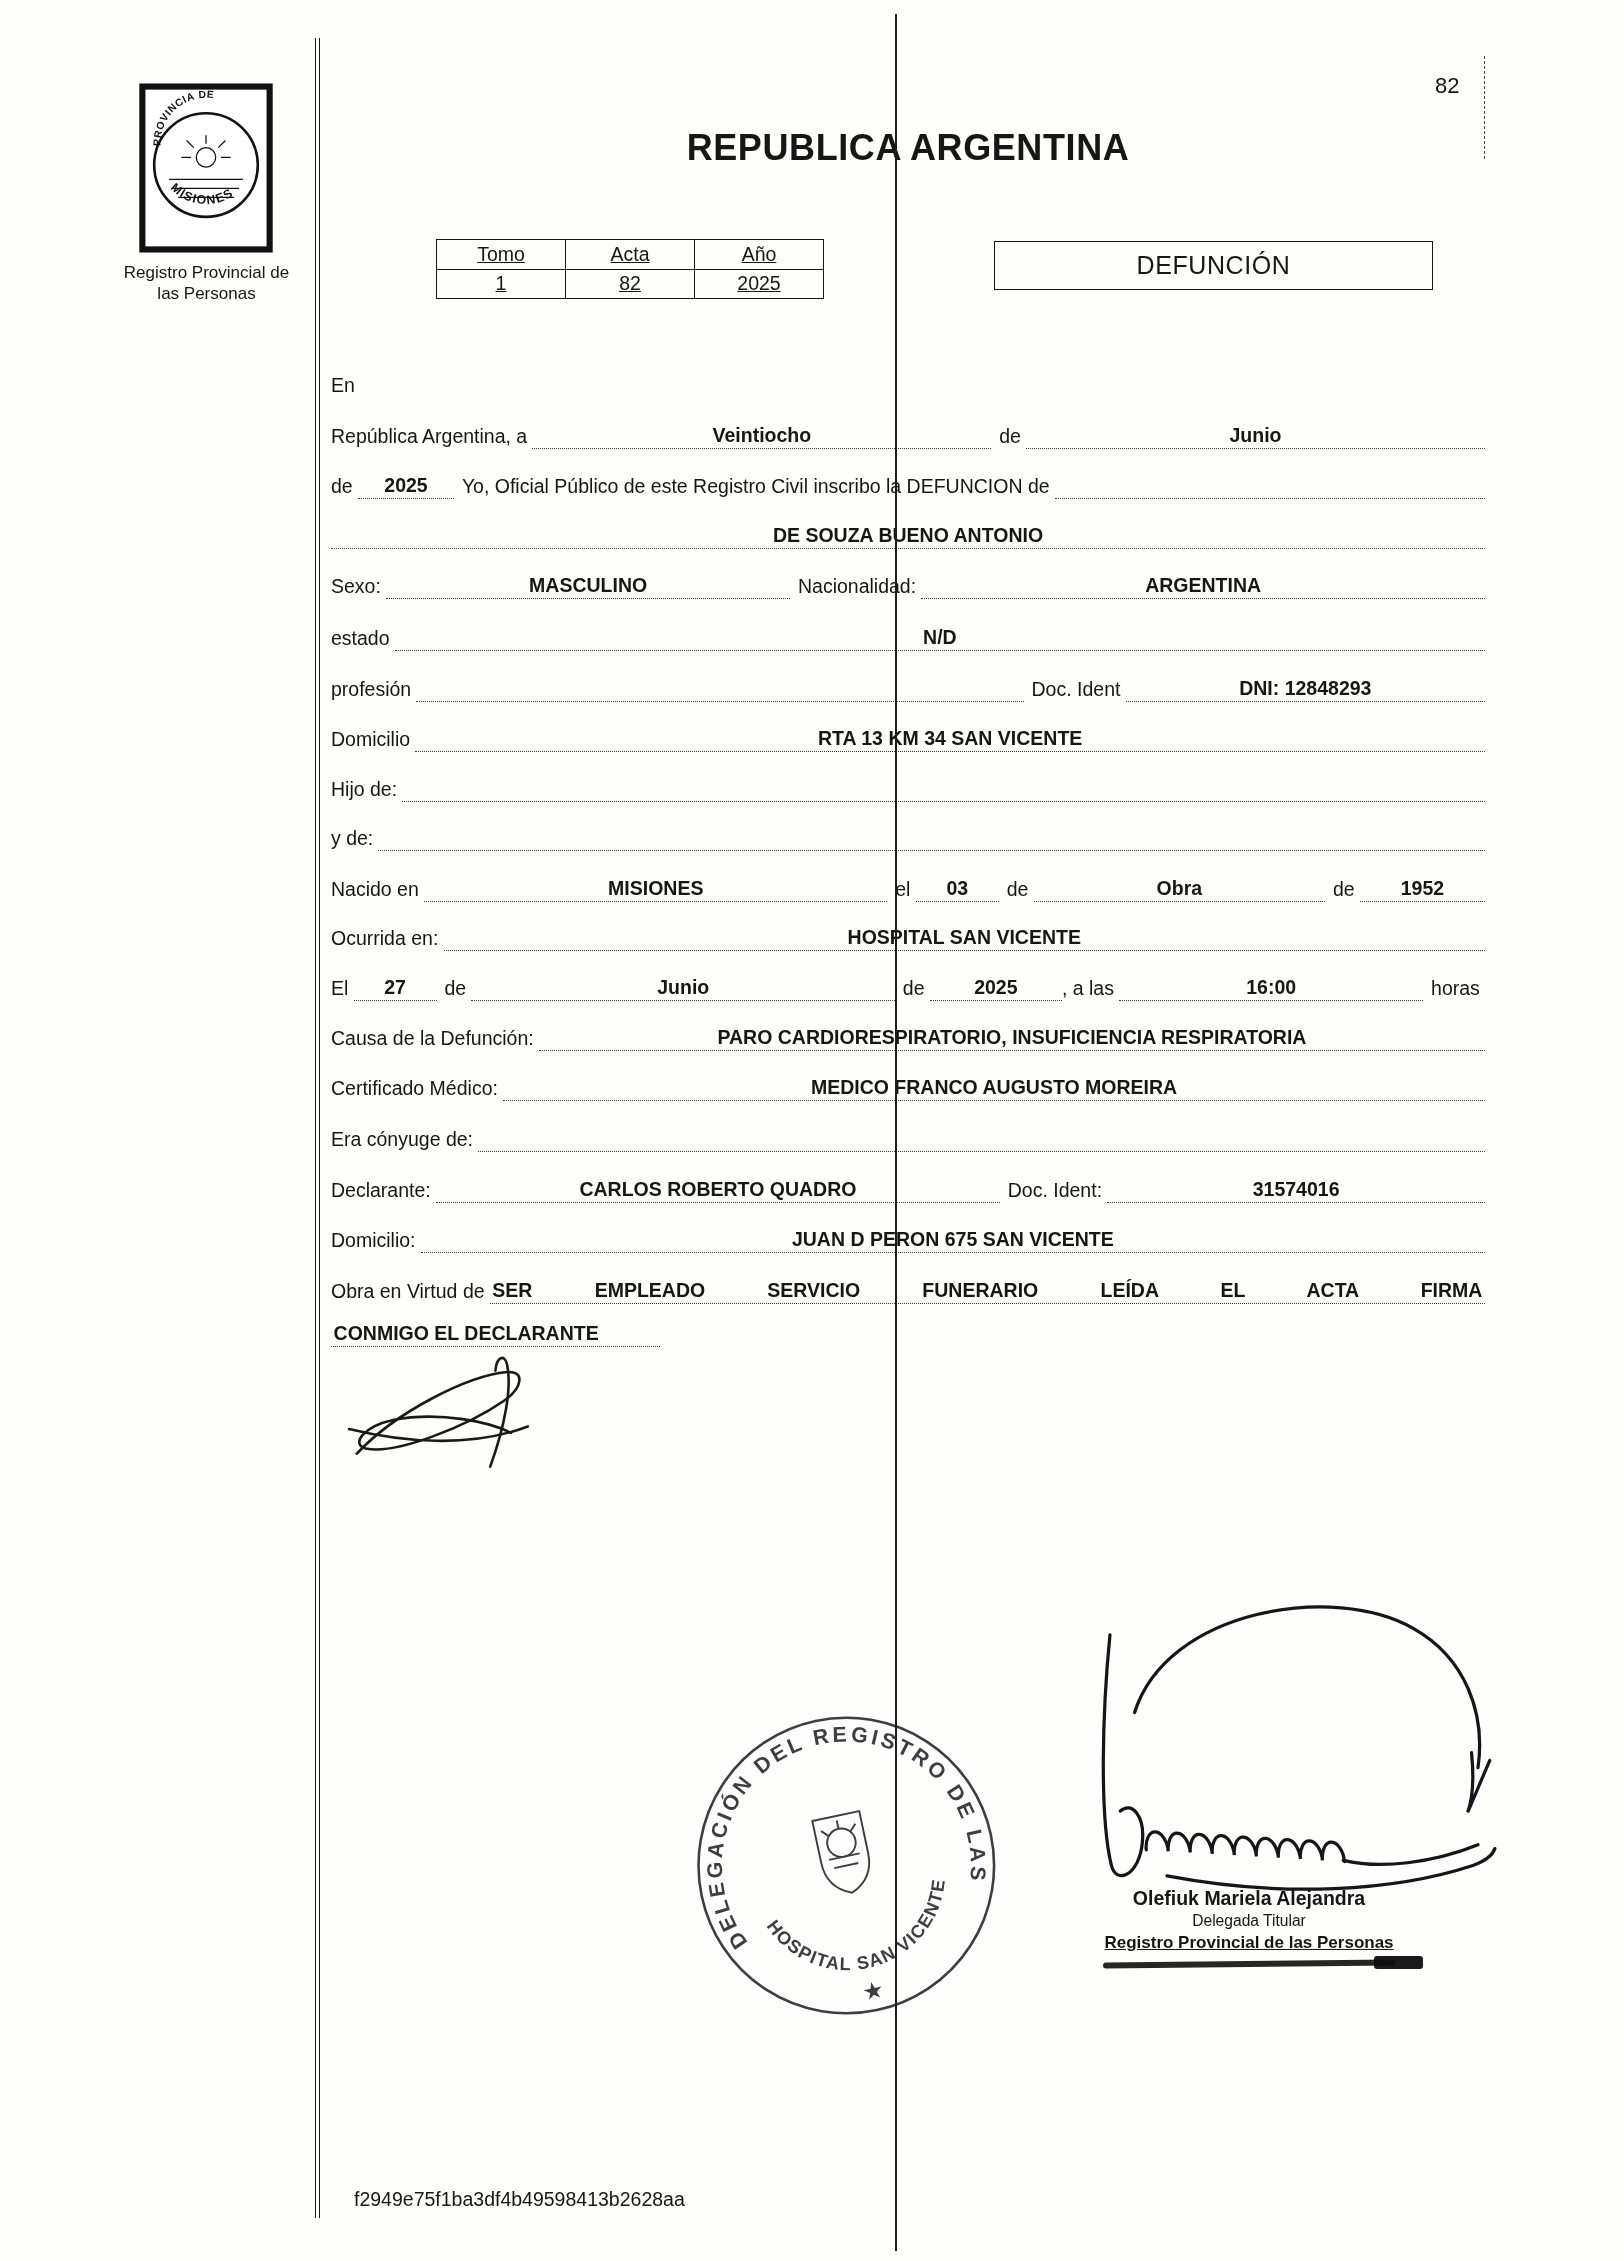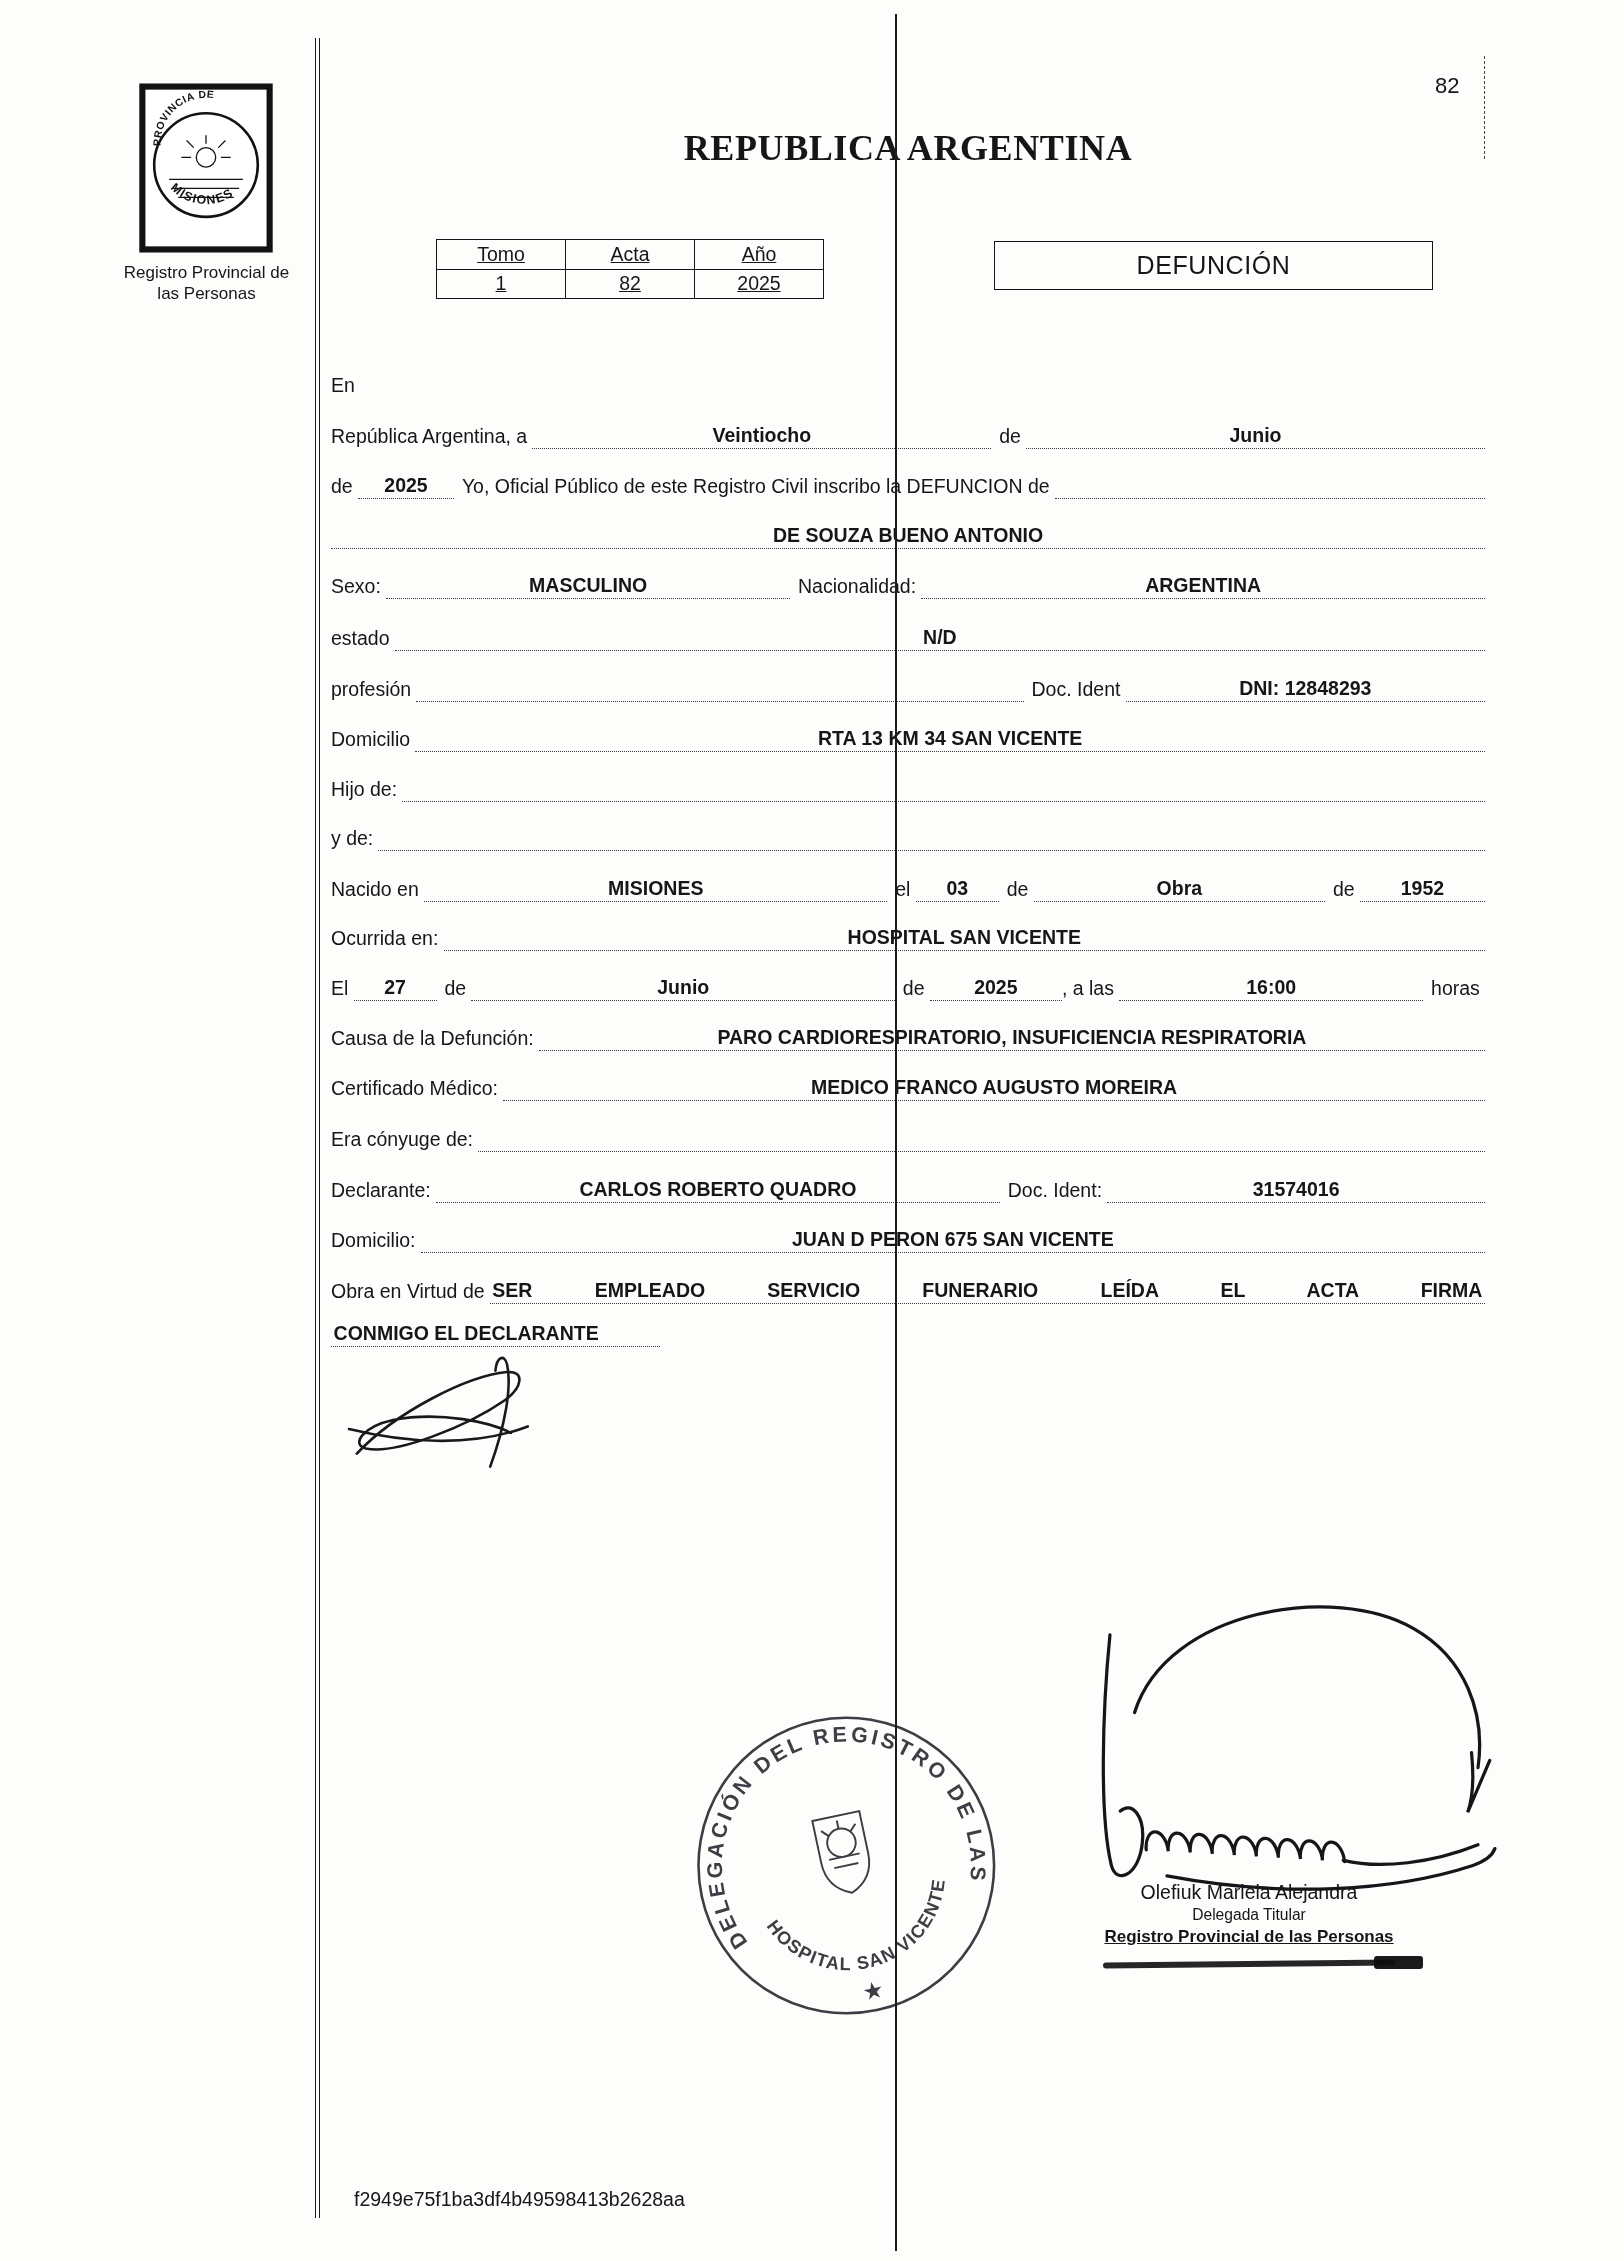--- a/index.html
+++ b/index.html
@@ -10,38 +10,38 @@
   }
   
   .center-line{position:absolute;left:895px;top:14.3px;height:2237px;width:1.9px;background:#1c1c1c;z-index:9;}
   .left-rule{position:absolute;left:315px;top:38px;height:2180px;width:3.2px;border-left:1.9px solid #1c1c1c;border-right:1.3px solid #1c1c1c;}
   .fold-dash{position:absolute;left:1484px;top:56px;height:103px;width:0;border-left:1.9px dashed #4a4a4a;}
   .page-number{position:absolute;left:1435px;top:73px;font-size:22px;}
   
   .logo{position:absolute;left:138px;top:82px;width:136px;}
   .logo-caption{position:absolute;left:96px;top:262px;width:221px;text-align:center;font-size:17px;line-height:1.25;}
   
-  .doc-title{position:absolute;left:331px;right:140px;top:127px;text-align:center;font-size:36px;font-weight:bold;letter-spacing:0.6px;font-family:Liberation Serif, serif;}
+  .doc-title{position:absolute;left:331px;right:140px;top:127px;text-align:center;font-size:36px;font-weight:bold;letter-spacing:0.6px;}
   .rec-table{position:absolute;left:436px;top:239px;border-collapse:collapse;text-decoration:underline;}
   .rec-table td{border:1.9px solid #151515;width:128px;height:28.5px;text-align:center;font-size:19.5px;padding:0;}
   .act-box{position:absolute;left:994px;top:241px;width:437px;height:47px;border:1.9px solid #151515;
     display:flex;align-items:center;justify-content:center;font-size:25px;letter-spacing:0.6px;}
   
   .frow{position:absolute;left:331px;right:140px;display:flex;align-items:flex-end;height:36px;font-size:19.5px;z-index:3;}
   .lbl{white-space:nowrap;padding:0 5.2px 1.3px 0;}
   .lbl.pl{padding-left:7.8px;}
   .val{border-bottom:1.9px dotted #3a3a3a;text-align:center;font-weight:bold;white-space:nowrap;padding:0 2.6px 0.6px;}
   .fill{flex:1 1 0;min-width:0;}
   .just{text-align:justify;text-align-last:justify;white-space:normal;}
   
   .sig-declarant{position:absolute;left:337px;top:1350px;}
   .stamp{position:absolute;left:689px;top:1708px;transform:rotate(-12deg);opacity:.92;}
   .sig-official{position:absolute;left:972px;top:1570px;}
   .signer{position:absolute;left:1064px;top:1880px;width:370px;text-align:center;line-height:1.3;}
-  .signer .name{font-size:19.5px;font-weight:normal;}
+  .signer .name{font-size:19.5px;font-weight:bold;margin-top:6px;}
   .signer .title{font-size:15.6px;}
   .signer .org{font-size:17px;font-weight:bold;text-decoration:underline;}
   .smear{position:absolute;background:#0e0e0e;border-radius:3.2px;}
   .smear.bar{left:1103px;top:1961px;width:292px;height:5.8px;transform:rotate(-.6deg);opacity:.9;}
   .smear.blob{left:1374px;top:1956px;width:49px;height:13px;opacity:.95;}
   .doc-hash{position:absolute;left:354px;top:2188px;font-size:19.5px;}
   svg text{font-family:"Liberation Sans", sans-serif;}
 </style>
 </head>
 <body>

